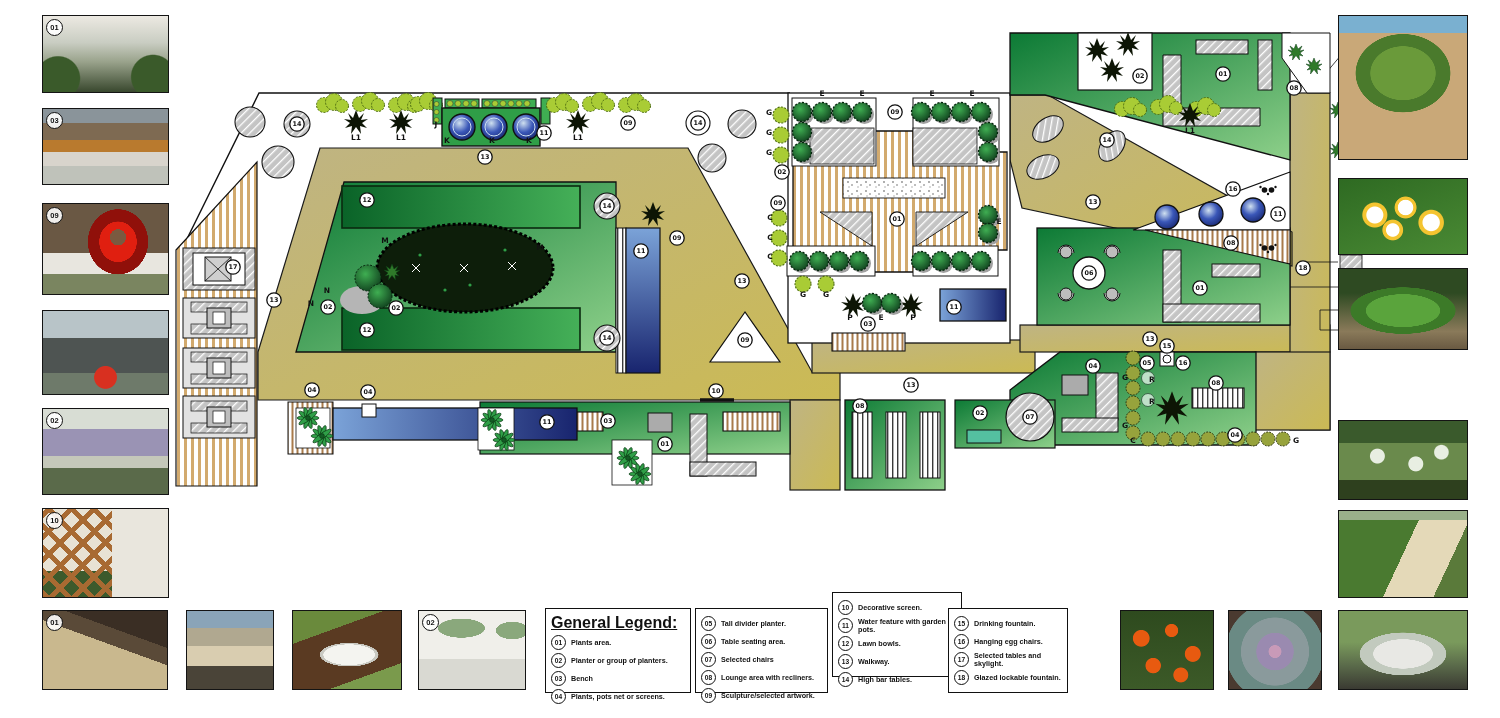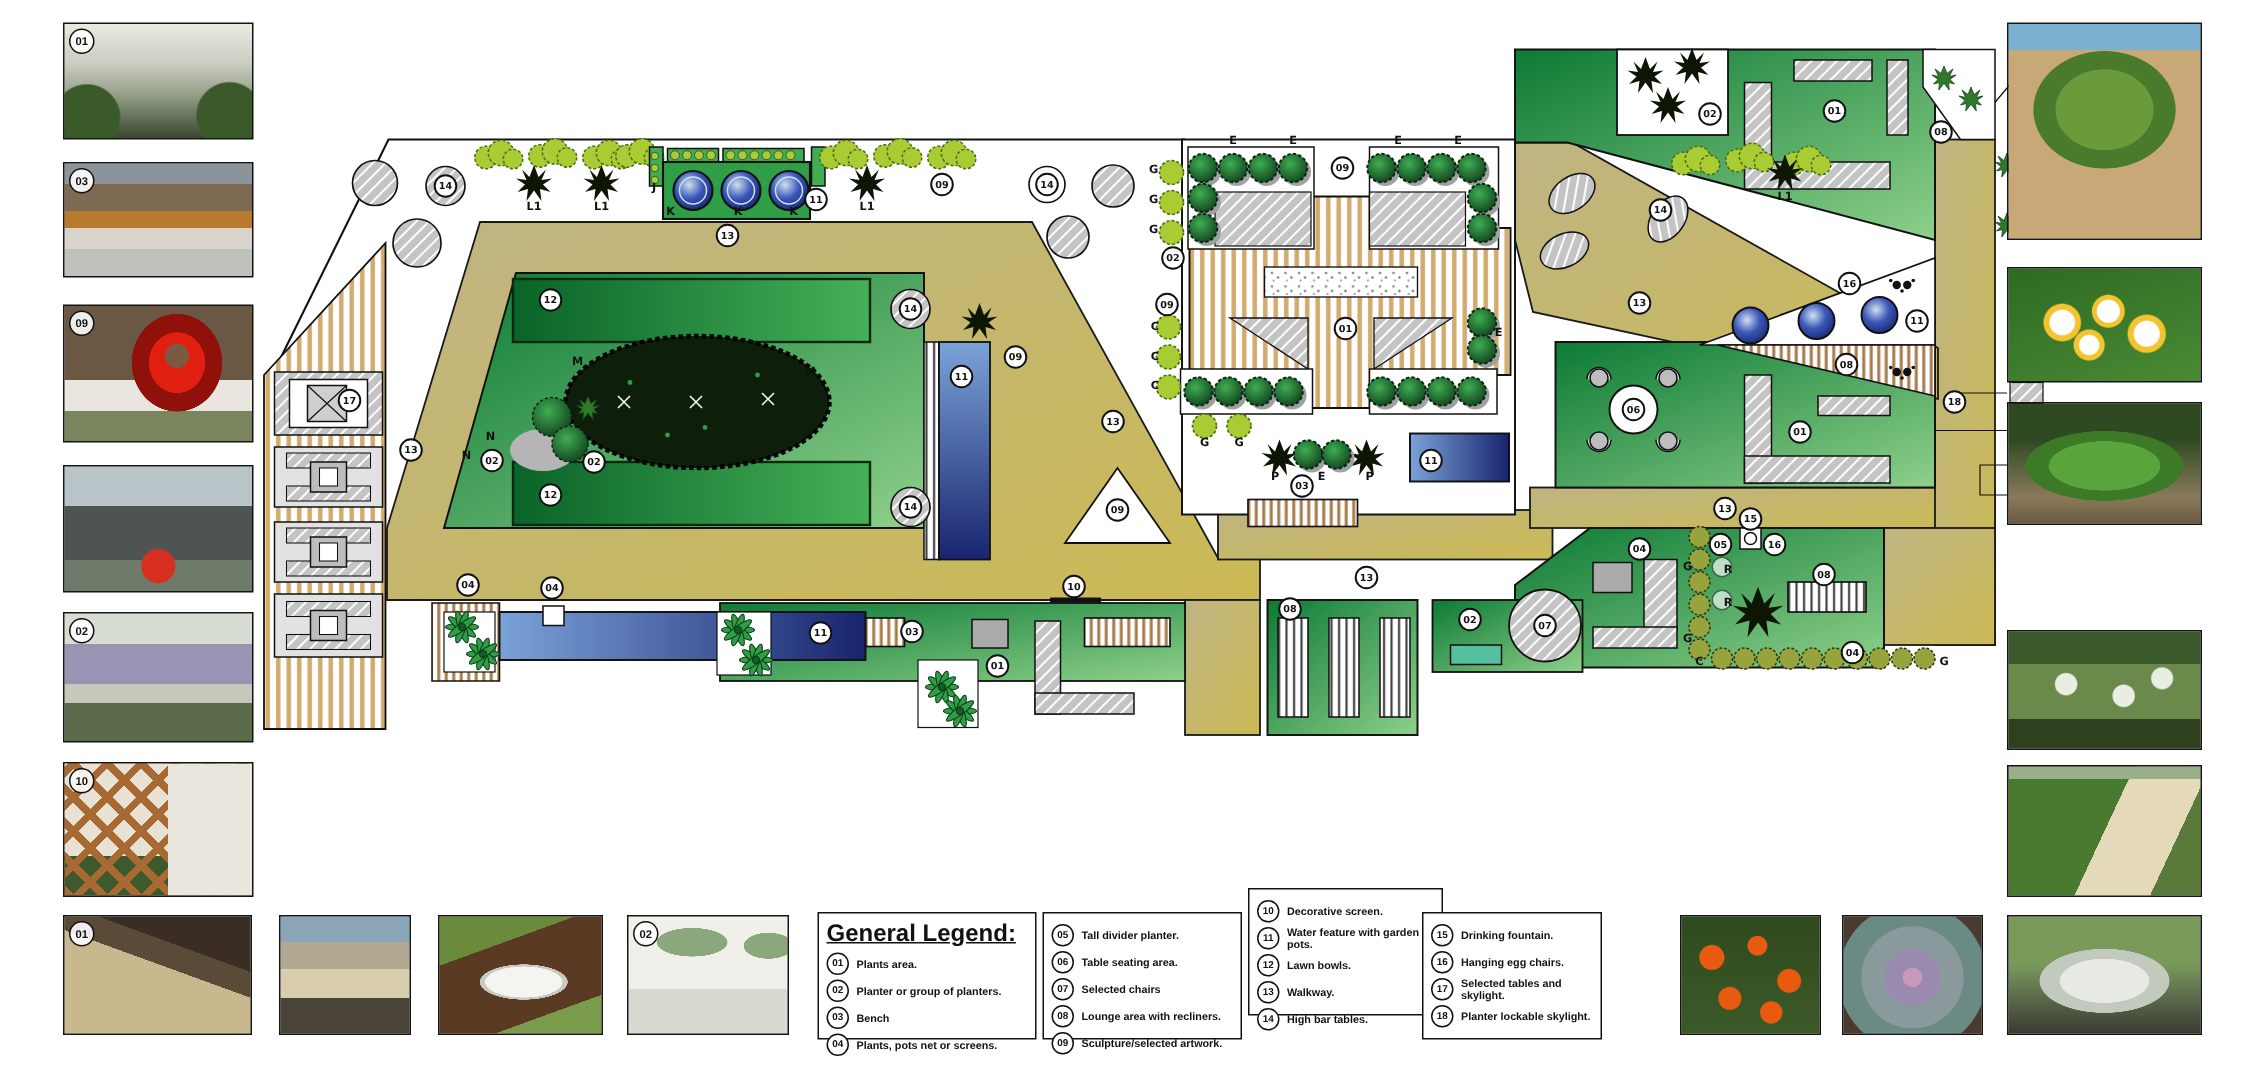--- a/index.html
+++ b/index.html
@@ -854,17 +854,17 @@
       <div class="lrow">
         <span class="lnum">16</span>
         <span class="ltext">Hanging egg chairs.</span>
       </div>
       <div class="lrow">
         <span class="lnum">17</span>
         <span class="ltext">Selected tables and skylight.</span>
       </div>
       <div class="lrow">
         <span class="lnum">18</span>
-        <span class="ltext">Planter lockable skylight.</span>
+        <span class="ltext">Glazed lockable fountain.</span>
       </div>
     </div>
 
 </div>
 
 </body></html>

